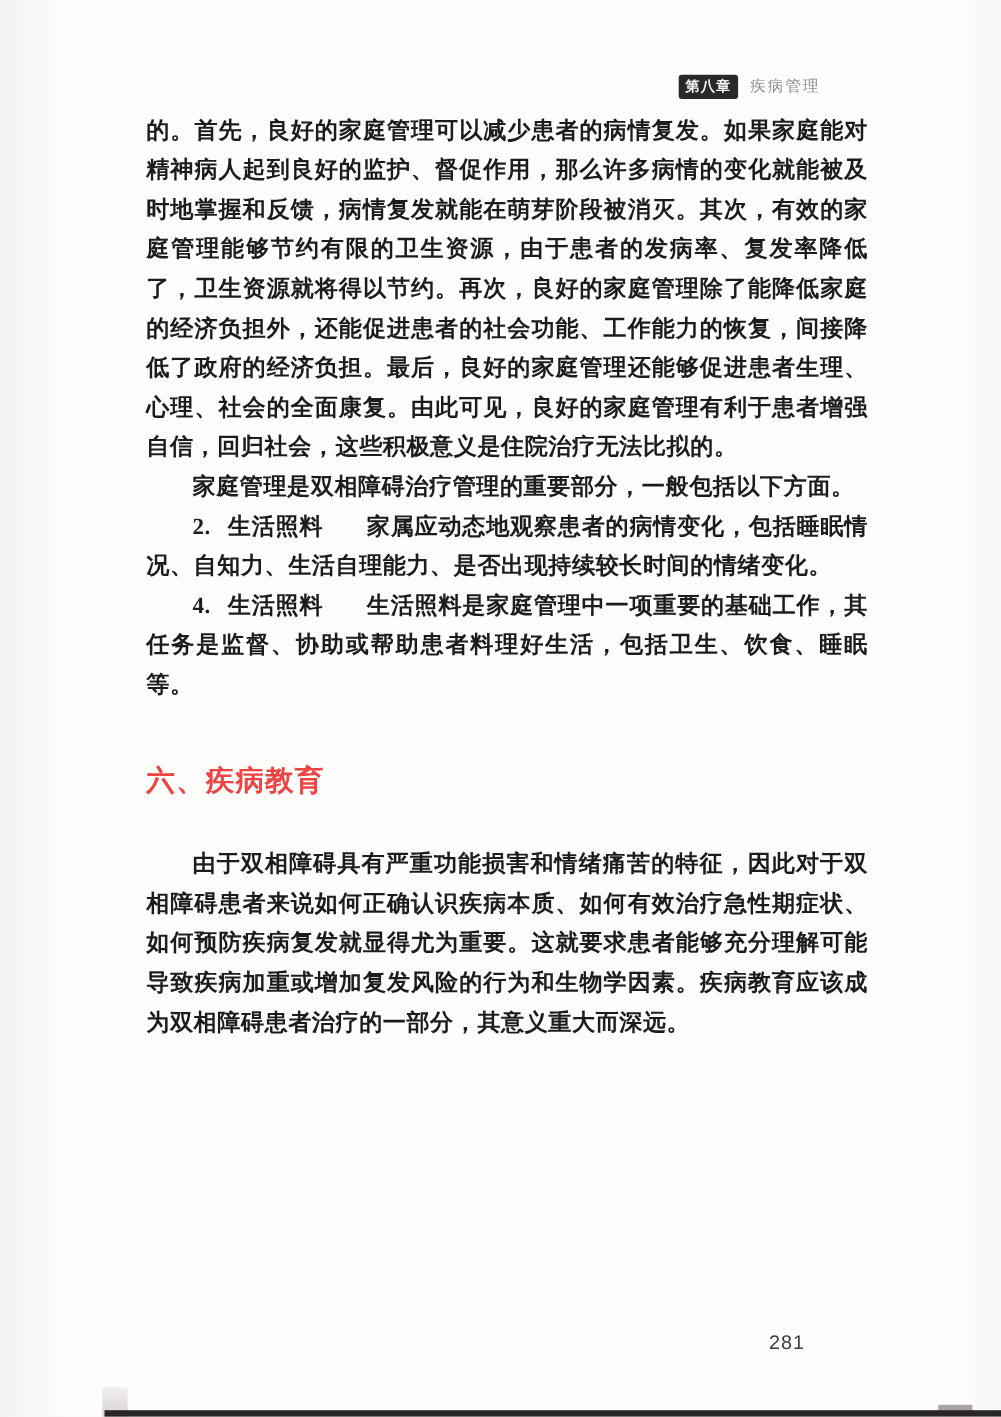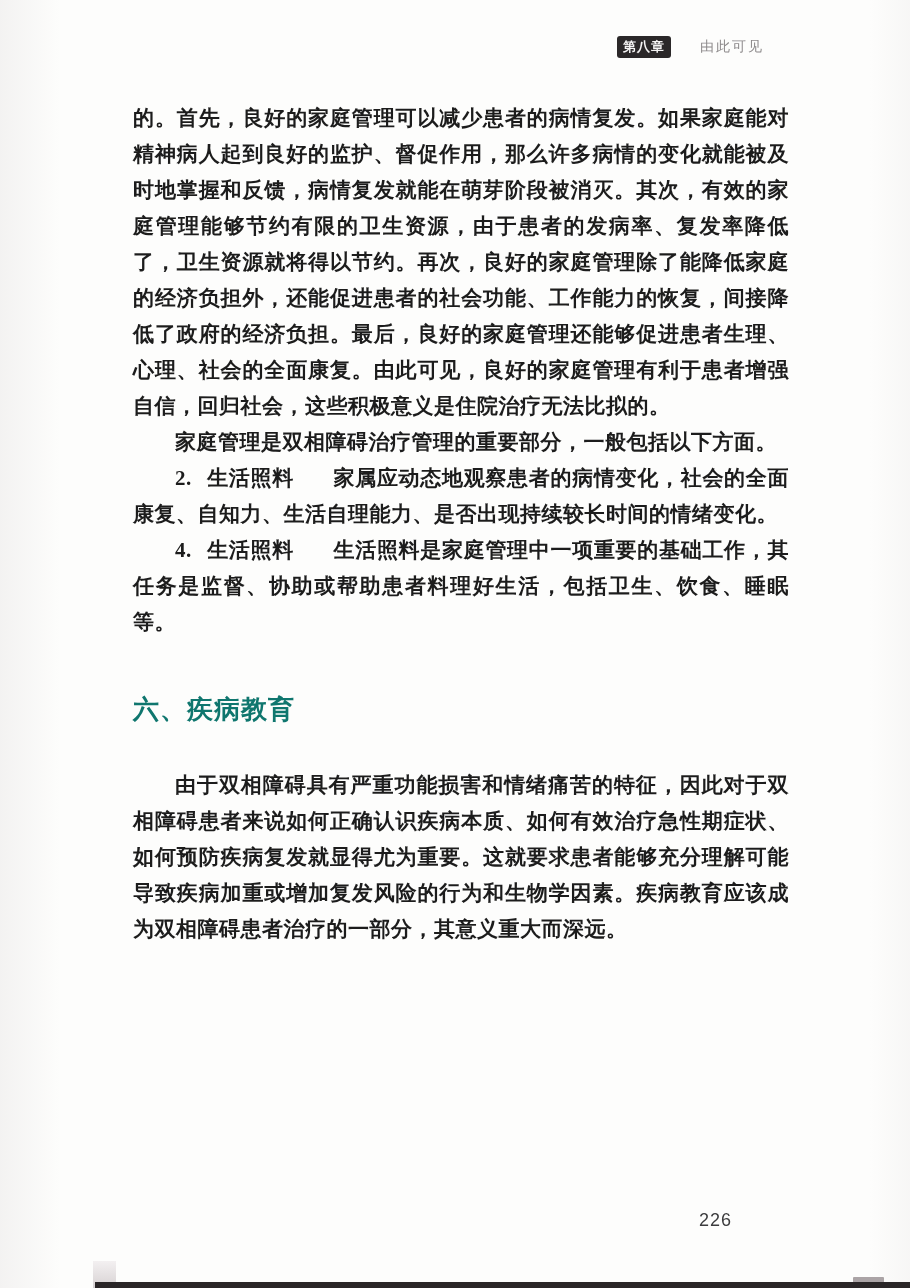--- a/index.html
+++ b/index.html
@@ -16,22 +16,22 @@
   
   .page::before{
     content:"";position:absolute;inset:0;
     background:linear-gradient(90deg, rgba(225,222,222,.35) 0, rgba(255,255,255,0) 60px),
                linear-gradient(270deg, rgba(230,227,227,.25) 0, rgba(255,255,255,0) 40px);
     pointer-events:none;
   }
 
   
   .running-head{
-    position:absolute;top:36px;left:617px;
-    display:flex;align-items:center;gap:29px;
+    position:absolute;top:68px;left:617px;
+    display:flex;align-items:center;gap:11px;
   }
   .chapter-badge{
     background:#2b2829;color:#f5f4f4;
     font-family:"Liberation Sans","DejaVu Sans",sans-serif;
     font-size:13px;font-weight:bold;
     line-height:1;padding:4px 6px 5px;border-radius:3px;
     letter-spacing:1px;
   }
   .chapter-title{
     color:#8d8a8b;font-size:14px;letter-spacing:2px;
@@ -49,21 +49,21 @@
     font-weight:600;
     letter-spacing:.5px;
   }
   p.indent{text-indent:2em;}
   .item-num{font-weight:bold;margin-right:.45em;}
   .item-title{font-weight:bold;margin-right:1.6em;}
 
   .section-heading{
     margin:0;
     padding-top:52px;padding-bottom:40px;
-    font-size:26px;font-weight:bold;color:#0f766e;
+    font-size:26px;font-weight:bold;color:#ef4444;
     font-family:Liberation Sans, sans-serif;
     letter-spacing:1px;
   }
 
   .page-number{
     position:absolute;left:699px;top:1210px;
     font-size:18px;color:#3c3c3e;
     font-family:"Liberation Sans","DejaVu Sans",sans-serif;
     letter-spacing:1px;
   }
@@ -82,49 +82,49 @@
     background:#2a2627;
   }
 </style>
 </head>
 <body>
 
 <div class="page">
 
   <div class="running-head">
     <span class="chapter-badge">第八章</span>
-    <span class="chapter-title">由此可见</span>
+    <span class="chapter-title">疾病管理</span>
   </div>
 
   <div class="content">
 
     <p>的。首先，良好的家庭管理可以减少患者的病情复发。如果家庭能对精神病人起到良好的监护、督促作用，那么许多病情的变化就能被及时地掌握和反馈，病情复发就能在萌芽阶段被消灭。其次，有效的家庭管理能够节约有限的卫生资源，由于患者的发病率、复发率降低了，卫生资源就将得以节约。再次，良好的家庭管理除了能降低家庭的经济负担外，还能促进患者的社会功能、工作能力的恢复，间接降低了政府的经济负担。最后，良好的家庭管理还能够促进患者生理、心理、社会的全面康复。由此可见，良好的家庭管理有利于患者增强自信，回归社会，这些积极意义是住院治疗无法比拟的。</p>
 
     <p class="indent">家庭管理是双相障碍治疗管理的重要部分，一般包括以下方面。</p>
 
 
     <p class="indent">
       <span class="item-num">2.</span>
       <span class="item-title">生活照料</span>
-      <span>家属应动态地观察患者的病情变化，社会的全面康复、自知力、生活自理能力、是否出现持续较长时间的情绪变化。</span>
+      <span>家属应动态地观察患者的病情变化，包括睡眠情况、自知力、生活自理能力、是否出现持续较长时间的情绪变化。</span>
     </p>
 
 
     <p class="indent">
       <span class="item-num">4.</span>
       <span class="item-title">生活照料</span>
       <span>生活照料是家庭管理中一项重要的基础工作，其任务是监督、协助或帮助患者料理好生活，包括卫生、饮食、睡眠等。</span>
     </p>
 
 
     <h2 class="section-heading">六、疾病教育</h2>
 
     <p class="indent">由于双相障碍具有严重功能损害和情绪痛苦的特征，因此对于双相障碍患者来说如何正确认识疾病本质、如何有效治疗急性期症状、如何预防疾病复发就显得尤为重要。这就要求患者能够充分理解可能导致疾病加重或增加复发风险的行为和生物学因素。疾病教育应该成为双相障碍患者治疗的一部分，其意义重大而深远。</p>
 
   </div>
 
-  <div class="page-number">226</div>
+  <div class="page-number">281</div>
 
   <div class="artifact-smudge-left"></div>
   <div class="artifact-mark-right"></div>
   <div class="artifact-bottom-bar"></div>
 
 </div>
 
 </body></html>

